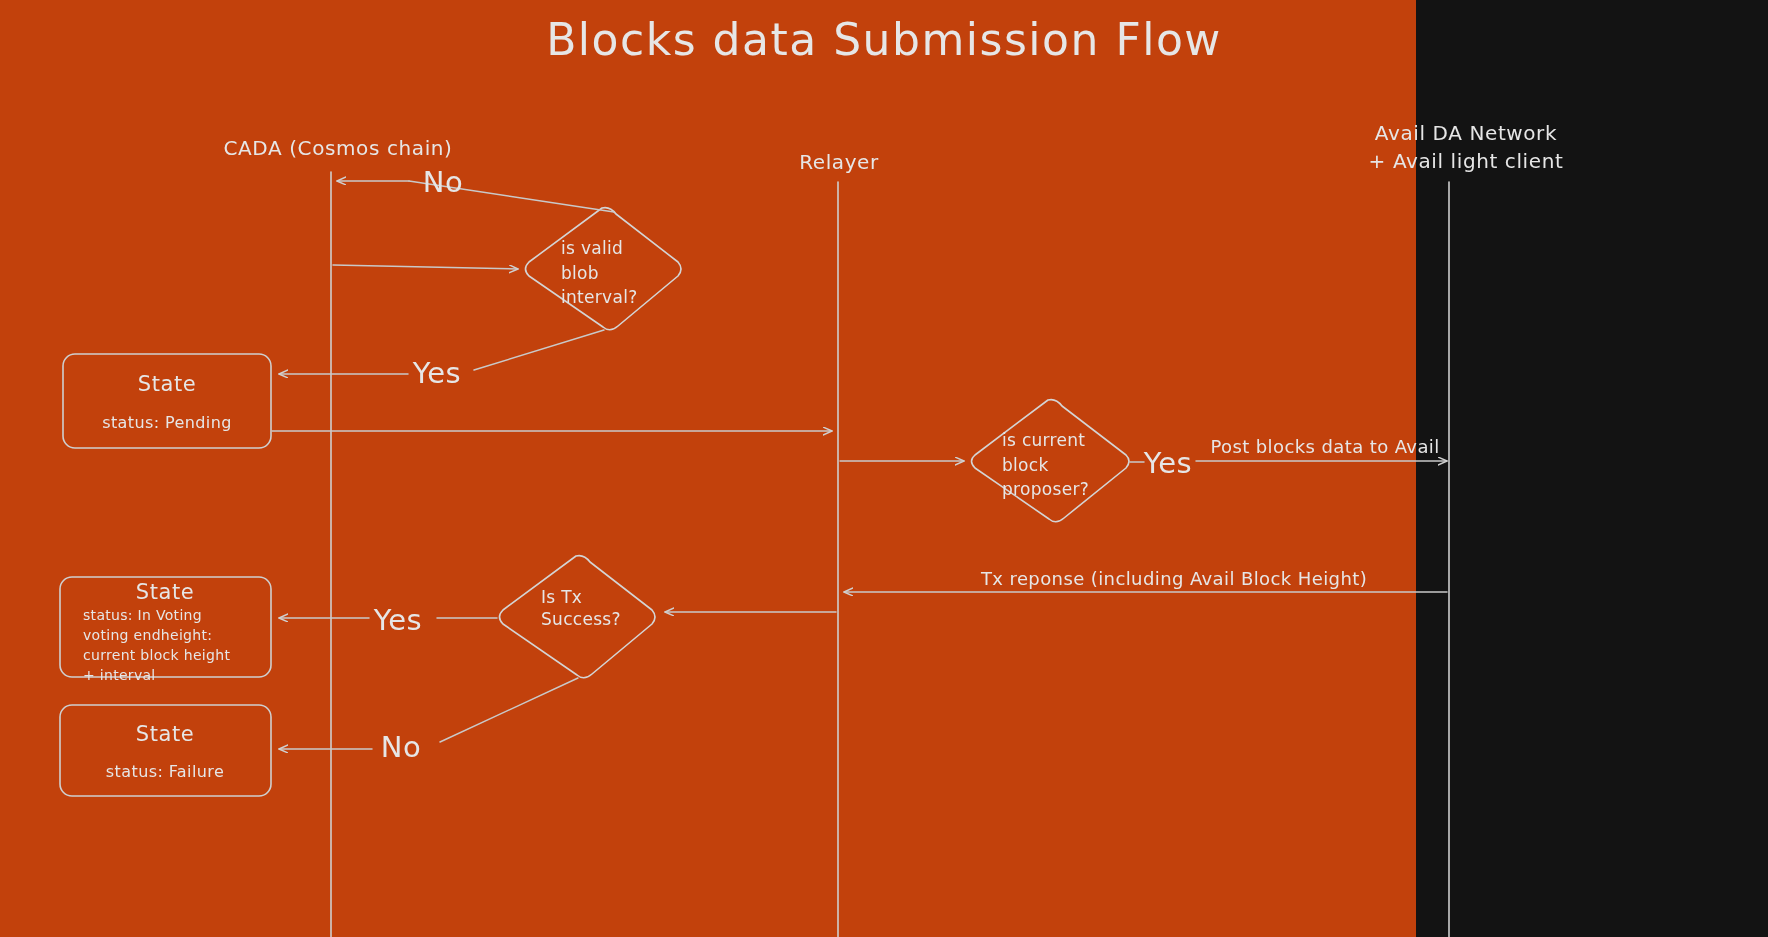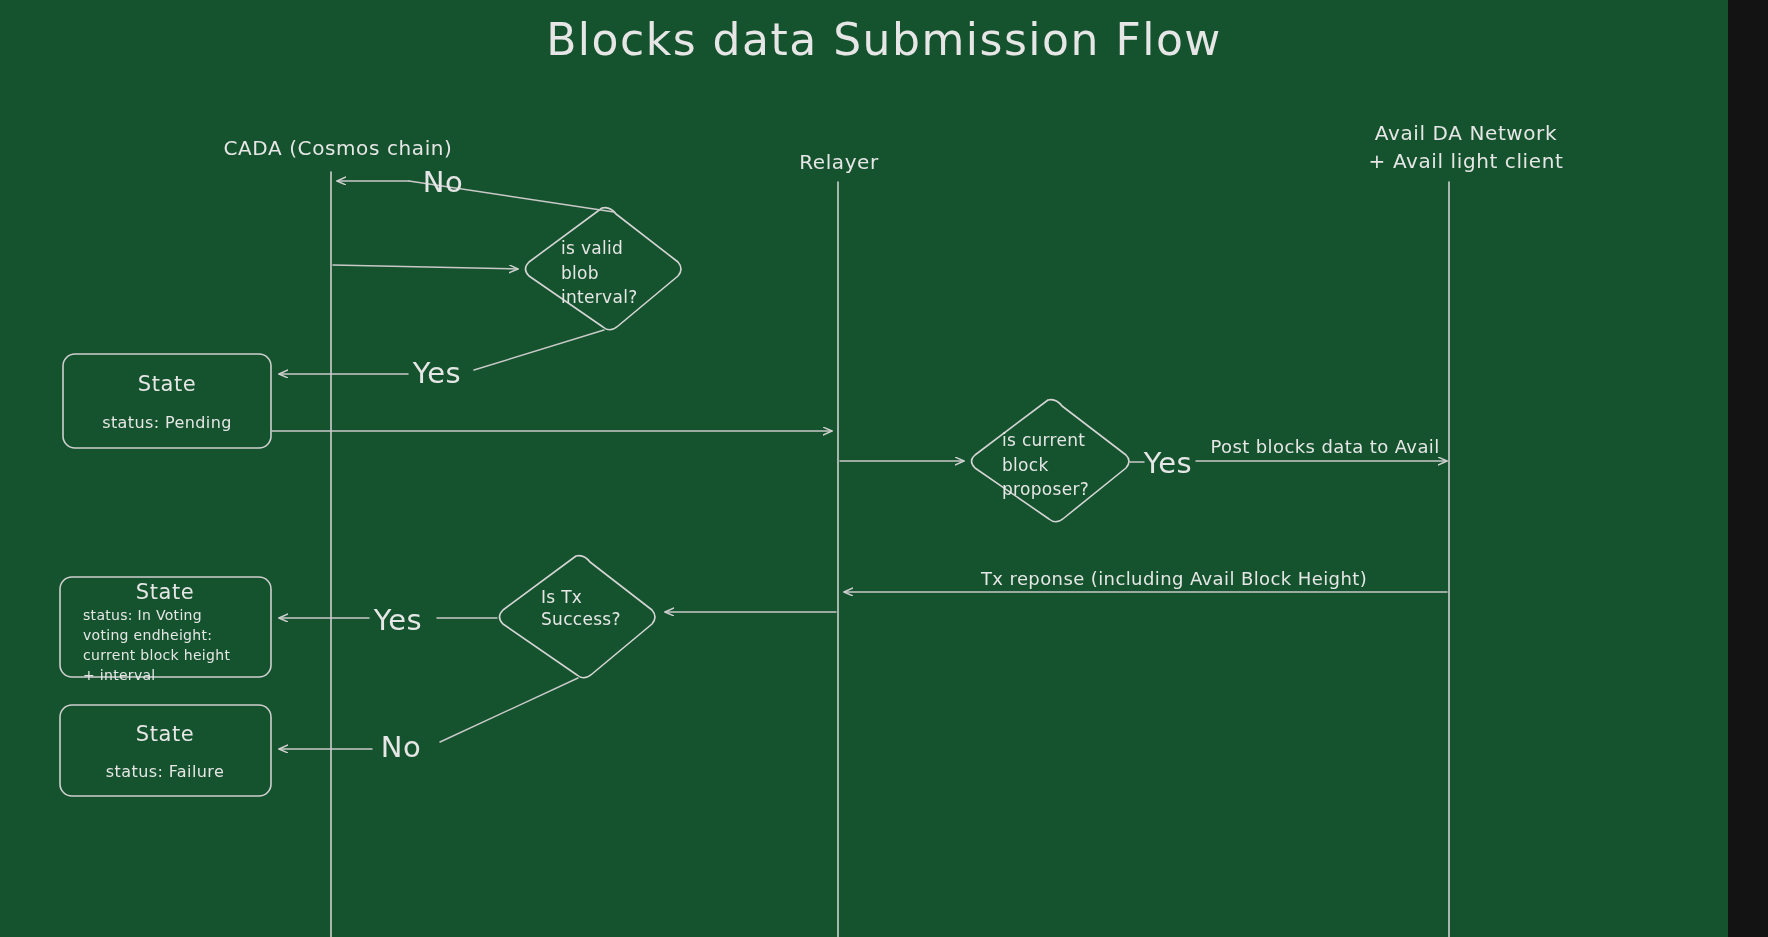--- a/index.html
+++ b/index.html
@@ -9,23 +9,23 @@
   }
   body {
     width: 1768px;
     height: 937px;
     overflow: hidden;
     font-family: "DejaVu Sans", sans-serif;
     color: #e8e8e8;
   }
   #canvas {
     position: relative;
-    width: 1728px;
+    width: 1416px;
     height: 937px;
-    background: #14532d;
+    background: #c2410c;
   }
   svg.layer {
     position: absolute;
     left: 0; top: 0;
     width: 1768px;
     height: 937px;
     overflow: visible;
   }
   .hand {
     font-family: "DejaVu Sans", sans-serif;

